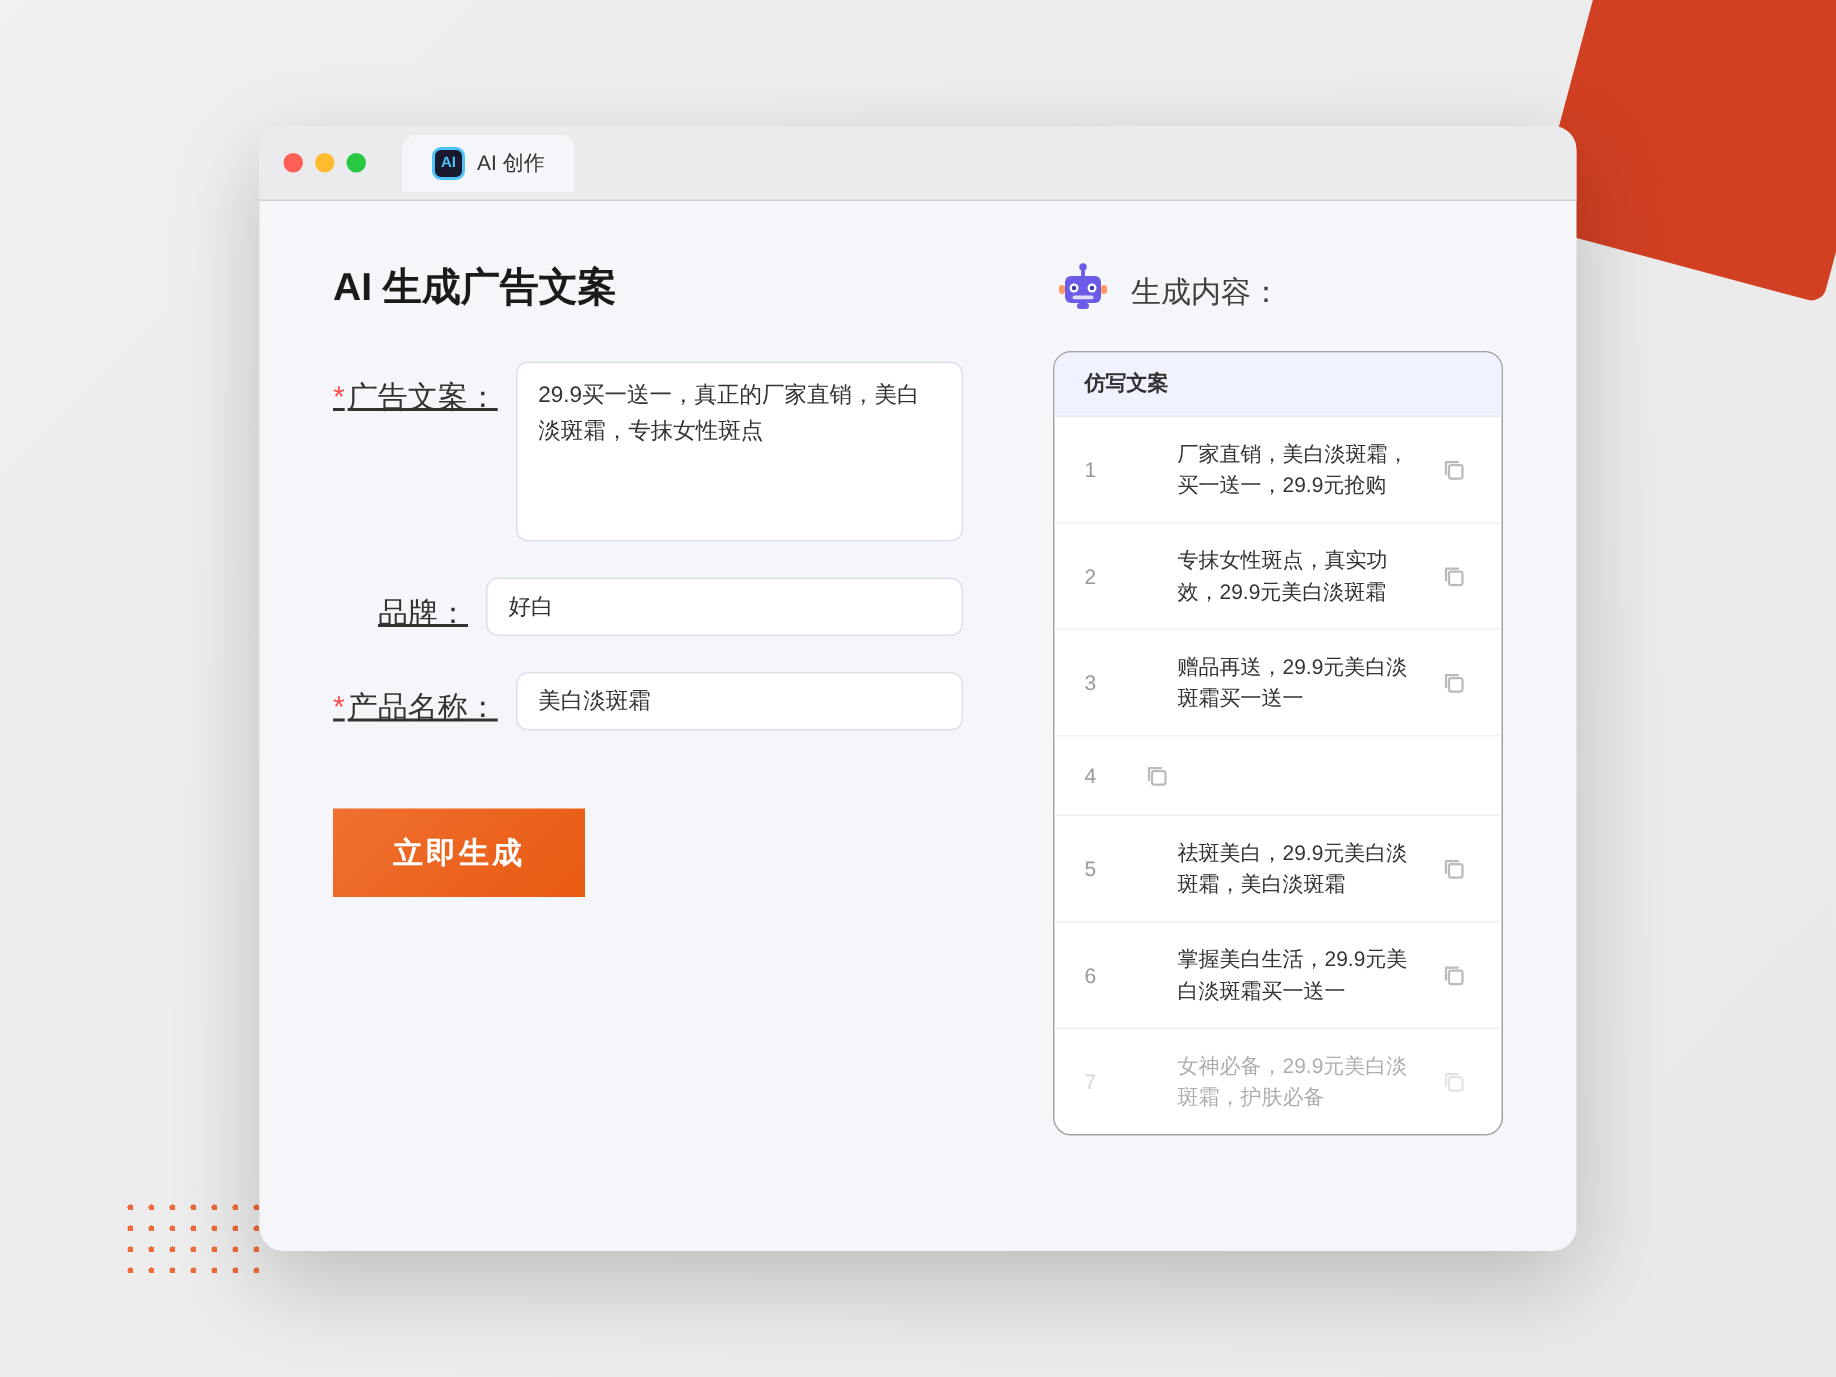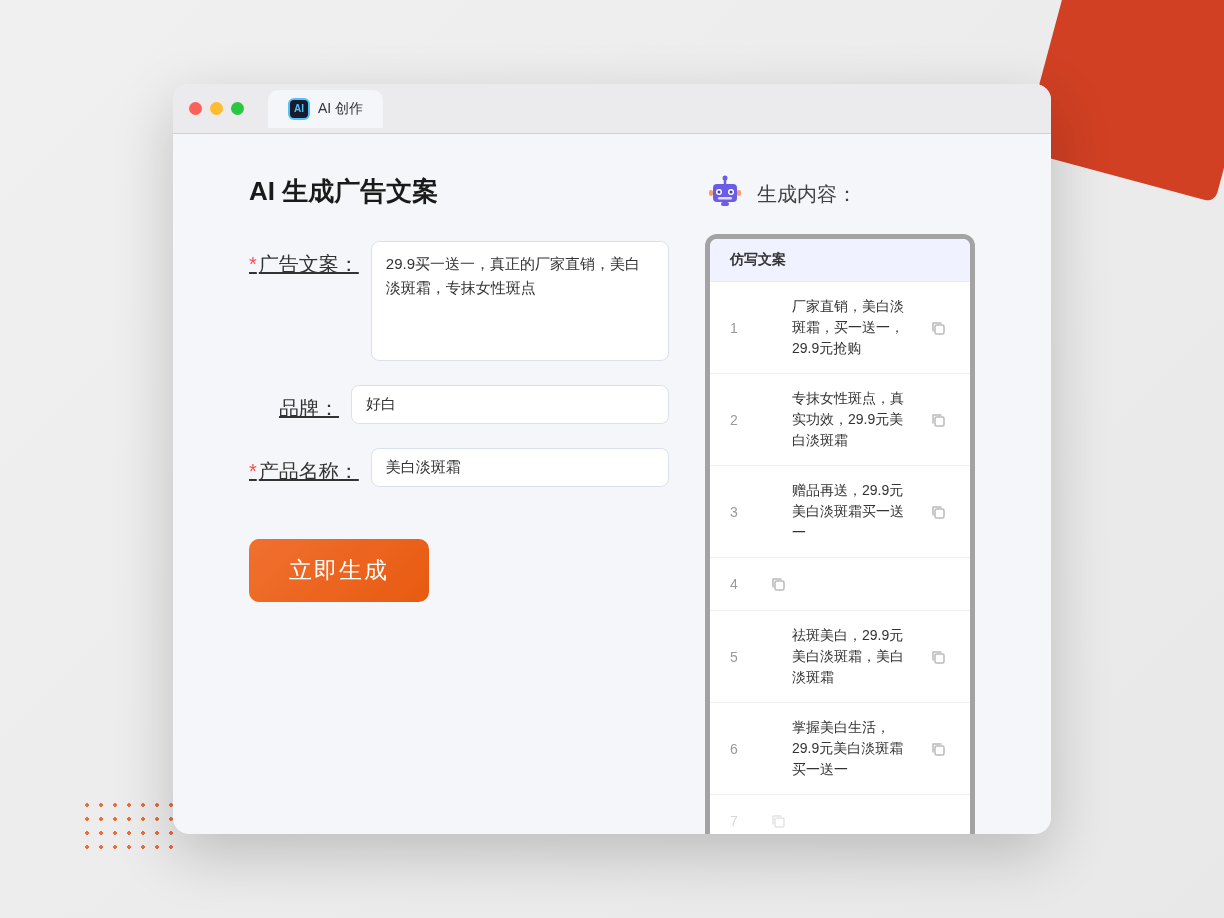--- a/index.html
+++ b/index.html
@@ -99,22 +99,22 @@
       font-size: 10px;
       font-weight: bold;
       color: #4fc3f7;
       border: 2px solid #4fc3f7;
     }
 
     
     .browser-content {
       display: flex;
       height: calc(100% - 50px);
-      padding: 40px 76px;
-      gap: 36px;
+      padding: 40px 49px;
+      gap: 60px;
     }
 
     
     .left-panel {
       flex: 0 0 420px;
     }
     .page-title {
       font-size: 26px;
       font-weight: bold;
       color: #1a1a1a;
@@ -154,24 +154,24 @@
     }
     textarea.form-input {
       height: 120px;
       line-height: 1.6;
     }
 
     .generate-btn {
       background: linear-gradient(135deg, #f07030, #e85a10);
       color: white;
       border: none;
-      border-radius: 10px;
+      border-radius: 0;
       padding: 16px 40px;
-      font-size: 23px;
-      font-weight: normal;
+      font-size: 20px;
+      font-weight: bold;
       cursor: pointer;
       margin-top: 28px;
       letter-spacing: 2px;
     }
 
     
     .right-panel {
       flex: 1;
     }
     .right-header {
@@ -184,21 +184,21 @@
       font-size: 20px;
       font-weight: 500;
       color: #404040;
     }
 
     
     .results-table {
       background: #fff;
       border-radius: 12px;
       overflow: hidden;
-      border: 5px solid #a3a3a3;
+      border: 1px solid #a3a3a3;
     }
     .results-header {
       background: #f0f3ff;
       padding: 12px 20px;
       font-size: 14px;
       font-weight: bold;
       color: #333;
       border-bottom: 1px solid #e8eaf0;
     }
     .result-row {
@@ -369,20 +369,21 @@
               <span class="result-text">掌握美白生活，29.9元美白淡斑霜买一送一</span>
               <span class="copy-icon">
                 <svg width="16" height="16" viewBox="0 0 16 16" fill="none">
                   <rect x="5" y="5" width="9" height="9" rx="1.5" stroke="#bbb" stroke-width="1.5"></rect>
                   <path d="M3 11V3h8" stroke="#bbb" stroke-width="1.5" stroke-linecap="round" stroke-linejoin="round"></path>
                 </svg>
               </span>
             </div>
             <div class="result-row faded">
               <span class="result-num">7</span>
+              <span class="result-text">女神必备，29.9元美白淡斑霜，护肤必备</span>
               <span class="copy-icon">
                 <svg width="16" height="16" viewBox="0 0 16 16" fill="none">
                   <rect x="5" y="5" width="9" height="9" rx="1.5" stroke="#bbb" stroke-width="1.5"></rect>
                   <path d="M3 11V3h8" stroke="#bbb" stroke-width="1.5" stroke-linecap="round" stroke-linejoin="round"></path>
                 </svg>
               </span>
             </div>
           </div>
       </div>
     </div>

